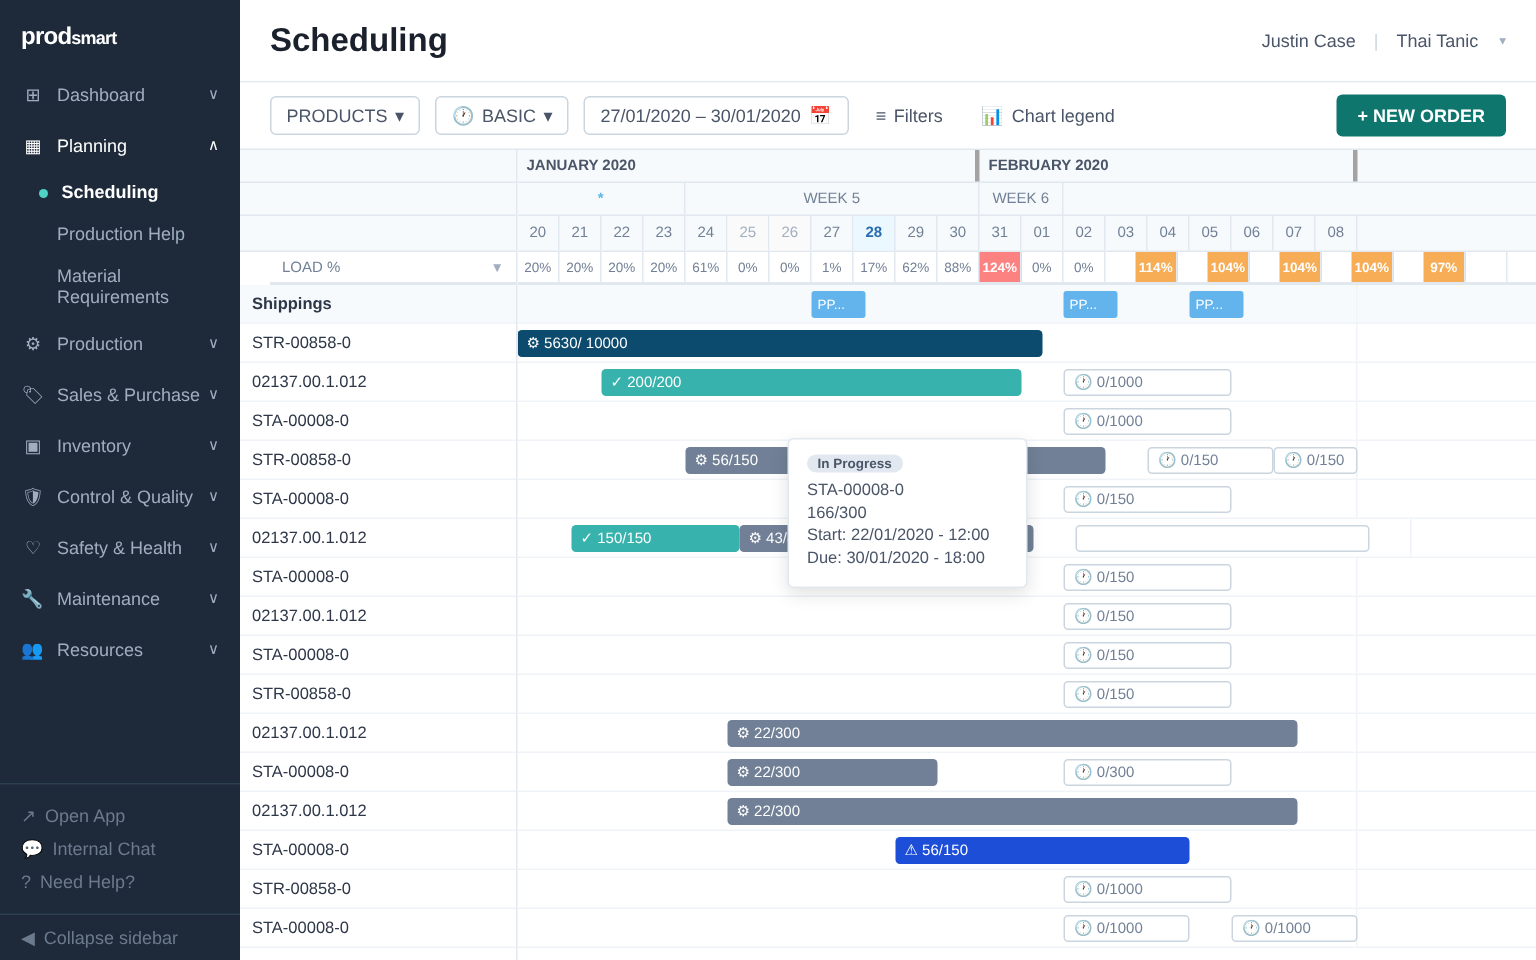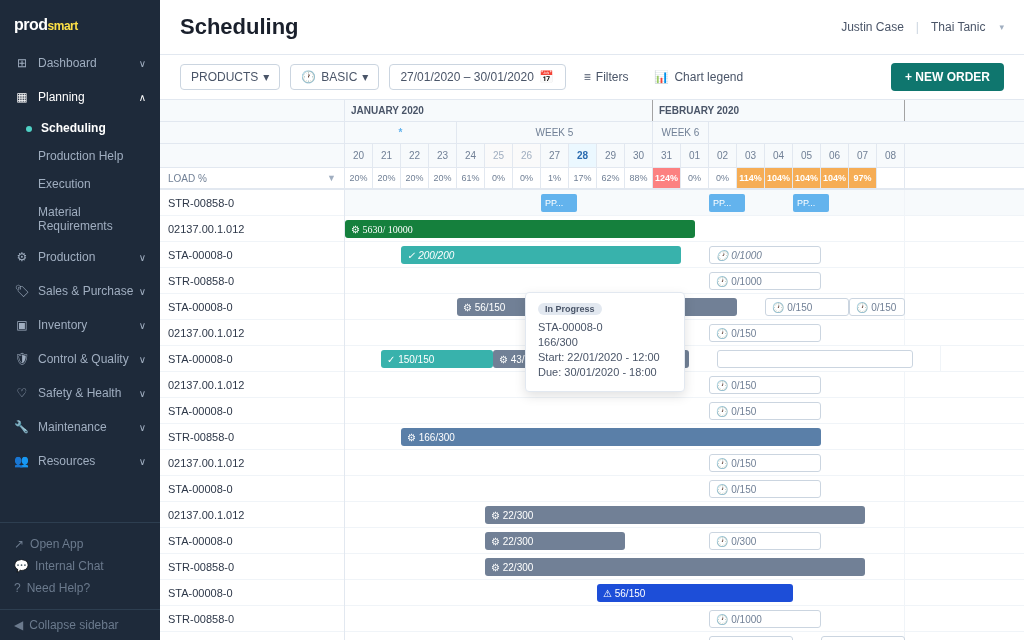--- a/index.html
+++ b/index.html
@@ -15,21 +15,21 @@
       flex-direction: column;
       height: 640px;
     }
     .sidebar-logo {
       padding: 16px 14px 12px;
       color: #fff;
       font-size: 16px;
       font-weight: 700;
       letter-spacing: -0.5px;
     }
-    .sidebar-logo span { color: #fde047; }
+    .sidebar-logo span { color: #ffffff; }
     .sidebar-nav { flex: 1; overflow-y: auto; }
     .nav-item {
       display: flex; align-items: center; justify-content: space-between;
       padding: 9px 14px;
       cursor: pointer;
       color: #a0aec0;
       font-size: 12px;
     }
     .nav-item .nav-left { display: flex; align-items: center; gap: 8px; }
     .nav-icon { width: 16px; height: 16px; display: inline-flex; align-items: center; justify-content: center; }
@@ -204,40 +204,40 @@
       color: #718096;
     }
     .day-col.today { background: #ebf8ff; color: #2b6cb0; font-weight: 700; }
     .day-col.weekend { background: #fafafa; color: #a0aec0; }
 
     .month-cell {
       display: flex; align-items: center;
       font-size: 10px; font-weight: 600;
       color: #4a5568;
       padding-left: 6px;
-      border-right: 1px solid #a3a3a3;
+      border-right: 3px solid #a3a3a3;
     }
     .week-cell {
       display: flex; align-items: center; justify-content: center;
       font-size: 10px; color: #718096;
       border-right: 1px solid #e2e8f0;
     }
 
     .load-cell {
       width: 28px;
       min-width: 28px;
       display: flex;
       align-items: center;
       justify-content: center;
       font-size: 9px;
       border-right: 1px solid #e2e8f0;
       color: #718096;
     }
     .load-cell.high { background: #fc8181; color: #fff; font-weight: 600; }
-    .load-cell.medium { background: #f6ad55; color: #fff; font-weight: 600; }
+    .load-cell.medium { background: #f6ad55; color: #fff; font-weight: 600; margin-left: 20px; }
 
     .gantt-row {
       height: 26px;
       display: flex;
       border-bottom: 1px solid #f0f4f8;
       position: relative;
     }
     .gantt-row.shippings-row { background: #f7fafc; }
 
     .gantt-cell {
@@ -256,21 +256,21 @@
       display: flex;
       align-items: center;
       padding: 0 6px;
       font-size: 10px;
       font-weight: 500;
       white-space: nowrap;
       z-index: 2;
     }
     .bar-teal { background: #38b2ac; color: #fff; }
     .bar-gray { background: #718096; color: #fff; }
-    .bar-dark { background: #15803d; color: #fff; font-family: Liberation Serif, serif; }
+    .bar-dark { background: #0c4a6e; color: #fff; }
     .bar-red { background: #1d4ed8; color: #fff; }
     .bar-pp { background: #63b3ed; color: #fff; font-size: 9px; padding: 0 4px; border-radius: 2px; }
     .bar-outline { background: transparent; border: 1px solid #cbd5e0; color: #718096; }
 
     
     .tooltip-box {
       position: absolute;
       background: #fff;
       border: 1px solid #e2e8f0;
       border-radius: 4px;
@@ -283,21 +283,21 @@
     .tooltip-row { color: #4a5568; font-size: 11px; margin-bottom: 3px; }
     .in-progress-badge { background: #e2e8f0; color: #4a5568; border-radius: 10px; padding: 1px 7px; font-size: 9px; font-weight: 600; }
 
     .chevron { font-size: 10px; }
     .caret { font-size: 9px; margin-left: 2px; color: #a0aec0; }
 
     
     .lh1 { height: 22px; }
     .lh2 { height: 22px; }
     .lh3 { height: 24px; }
-    .lh4 { height: 22px; font-size: 10px; color: #718096; display: flex; align-items: center; padding: 0 8px; border-bottom: 2px solid #e2e8f0; }
+    .lh4 { height: 22px; font-size: 10px; color: #718096; display: flex; align-items: center; padding: 0 8px; border-bottom: 2px solid #e2e8f0; margin-left: 20px; }
   </style>
 </head>
 <body>
 
 <nav class="sidebar">
   <div class="sidebar-logo">
     prod<span>smart</span>
   </div>
   <div class="sidebar-nav">
 
@@ -315,23 +315,20 @@
         <span>Planning</span>
       </div>
       <span class="chevron">∧</span>
     </div>
     <div class="sub-item active">
       <span class="active-dot"></span>
       <span>Scheduling</span>
     </div>
     <div class="sub-item">
       <span>Production Help</span>
-    </div>
-    <div class="sub-item">
-      <span>Execution</span>
     </div>
     <div class="sub-item">
       <span>Material Requirements</span>
     </div>
 
     <div class="nav-item">
       <div class="nav-left">
         <span class="nav-icon">⚙</span>
         <span>Production</span>
       </div>
@@ -451,20 +448,21 @@
     <div class="gantt-table">
 
       <div class="gantt-left">
         <div class="left-header-cell lh1" style="background:#f7fafc;border-bottom:1px solid #e2e8f0;"></div>
         <div class="left-header-cell lh2" style="background:#f7fafc;border-bottom:1px solid #e2e8f0;"></div>
         <div class="left-header-cell lh3" style="background:#f7fafc;border-bottom:1px solid #e2e8f0;"></div>
         <div class="lh4">LOAD %
           <span style="margin-left:auto;font-size:9px;color:#a0aec0;">▼</span>
         </div>
 
+        <div class="left-row-cell shippings">Shippings</div>
         <div class="left-row-cell">STR-00858-0</div>
         <div class="left-row-cell">02137.00.1.012</div>
         <div class="left-row-cell">STA-00008-0</div>
         <div class="left-row-cell">STR-00858-0</div>
         <div class="left-row-cell">STA-00008-0</div>
         <div class="left-row-cell">02137.00.1.012</div>
         <div class="left-row-cell">STA-00008-0</div>
         <div class="left-row-cell">02137.00.1.012</div>
         <div class="left-row-cell">STA-00008-0</div>
         <div class="left-row-cell">STR-00858-0</div>
@@ -547,21 +545,21 @@
               </div>
             </div>
 
             <div class="gantt-row" style="display:flex;">
               <div class="gantt-cell" style="width:560px;position:relative;">
                 <div class="gantt-bar bar-dark" style="left:0px;width:350px;">⚙ 5630/ 10000</div>
               </div>
             </div>
 
             <div class="gantt-row" style="display:flex;">
-              <div class="gantt-cell" style="width:560px;position:relative;font-style:italic;">
+              <div class="gantt-cell" style="width:560px;position:relative;">
                 <div class="gantt-bar bar-teal" style="left:56px;width:280px;">✓ 200/200</div>
                 <div class="gantt-bar bar-outline" style="left:364px;width:112px;">🕐 0/1000</div>
               </div>
             </div>
 
             <div class="gantt-row" style="display:flex;">
               <div class="gantt-cell" style="width:560px;position:relative;">
                 <div class="gantt-bar bar-outline" style="left:364px;width:112px;">🕐 0/1000</div>
               </div>
             </div>
@@ -604,25 +602,20 @@
                 </div>
               </div>
             </div>
 
             <div class="gantt-row" style="display:flex;">
               <div class="gantt-cell" style="width:560px;position:relative;">
                 <div class="gantt-bar bar-outline" style="left:364px;width:112px;">🕐 0/150</div>
               </div>
             </div>
 
-            <div class="gantt-row" style="display:flex;">
-              <div class="gantt-cell" style="width:560px;position:relative;">
-                <div class="gantt-bar bar-gray" style="left:56px;width:420px;background:#5a7fa8;">⚙ 166/300</div>
-              </div>
-            </div>
 
             <div class="gantt-row" style="display:flex;">
               <div class="gantt-cell" style="width:560px;position:relative;">
                 <div class="gantt-bar bar-outline" style="left:364px;width:112px;">🕐 0/150</div>
               </div>
             </div>
 
             <div class="gantt-row" style="display:flex;">
               <div class="gantt-cell" style="width:560px;position:relative;">
                 <div class="gantt-bar bar-outline" style="left:364px;width:112px;">🕐 0/150</div>

